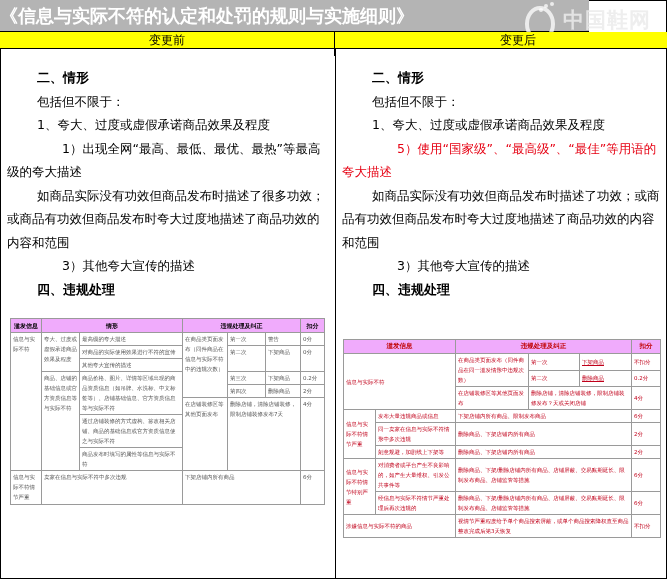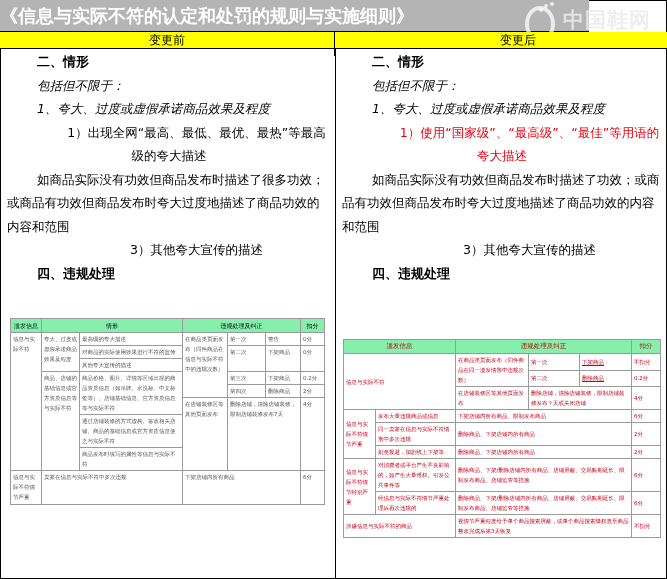--- a/index.html
+++ b/index.html
@@ -25,34 +25,34 @@
 
     .watermark {
       position: absolute; left: 525px; top: 2px; width: 140px; height: 40px; pointer-events: none;
     }
     .wm-circle { position: absolute; left: 0; top: 4px; width: 30px; height: 36px; border: 4px solid rgba(255,255,255,0.75); border-radius: 50%; }
     .wm-dots { position: absolute; left: 14px; top: 0; width: 16px; height: 10px; }
     .wm-dots span { position: absolute; width: 4px; height: 4px; border-radius: 50%; background: rgba(255,255,255,0.75); }
     .wm-text { position: absolute; left: 38px; top: 4px; font-size: 21px; font-weight: bold; color: rgba(235,235,235,0.85); letter-spacing: 1px; }
     .wm-url { position: absolute; left: 42px; top: 30px; font-size: 10px; font-weight: bold; color: rgba(255,255,255,0.9); letter-spacing: 1px; }
 
-    .col { position: absolute; top: 50px; font-size: 12.5px; line-height: 23.5px; }
+    .col { position: absolute; top: 66px; font-size: 12.5px; line-height: 23.5px; }
     .col-left { left: 7px; width: 324px; }
     .col-right { left: 342px; width: 320px; }
     .col p { white-space: normal; }
     .h2 { font-weight: bold; padding-left: 30px; font-size: 13px; }
-    .ind1 { padding-left: 30px; font-style: italic; }
-    .ind2 { text-indent: 55px; text-align: center; }
+    .ind1 { padding-left: 30px; }
+    .ind2 { text-indent: 55px; }
     .ind3 { text-indent: 30px; }
     .red { color: #e60012; }
 
     
     .tbl { position: absolute; border-collapse: collapse; table-layout: fixed; font-size: 5.5px; line-height: 10px; }
     .tbl td, .tbl th { border: 1px solid #9a9a9a; vertical-align: top; padding: 1px 2px; color: #555; }
-    .tbl th { background: #86efac; color: #000; font-weight: normal; text-align: center; vertical-align: middle; font-size: 6px; line-height: 11px; }
+    .tbl th { background: #f0abfc; color: #000; font-weight: bold; text-align: center; vertical-align: middle; font-size: 6px; line-height: 11px; }
     .tbl-left { left: 10px; top: 318px; width: 314px; border: 1.5px solid #777; }
     .tbl-left .sp { height: 12px; }
 
     .tbl-right { left: 343px; top: 339px; width: 317px; border: 1.5px solid #777; }
     .tbl-right td { color: #c0001a; vertical-align: middle; }
     .tbl-right th { color: #c00000; font-size: 6.5px; }
     .u { text-decoration: underline; }
   </style>
 </head>
 <body>
@@ -153,21 +153,21 @@
     <td colspan="3">下架店铺内所有商品</td>
     <td>6分</td>
   </tr>
 </tbody>
   </table>
 
 <div class="col col-right">
   <p class="h2">二、情形</p>
   <p class="ind1">包括但不限于：</p>
   <p class="ind1">1、夸大、过度或虚假承诺商品效果及程度</p>
-  <p class="ind2 red">1）使用“国家级”、“最高级”、“最佳”等用语的夸大描述</p>
+  <p class="ind2 red">5）使用“国家级”、“最高级”、“最佳”等用语的夸大描述</p>
   <p class="ind3">如商品实际没有功效但商品发布时描述了功效；或商品有功效但商品发布时夸大过度地描述了商品功效的内容和范围</p>
   <p class="ind2">3）其他夸大宣传的描述</p>
   <p class="h2">四、违规处理</p>
 </div>
 
 <table class="tbl tbl-right">
   <colgroup>
     <col style="width:32px">
       <col style="width:80px">
       <col style="width:73px">

